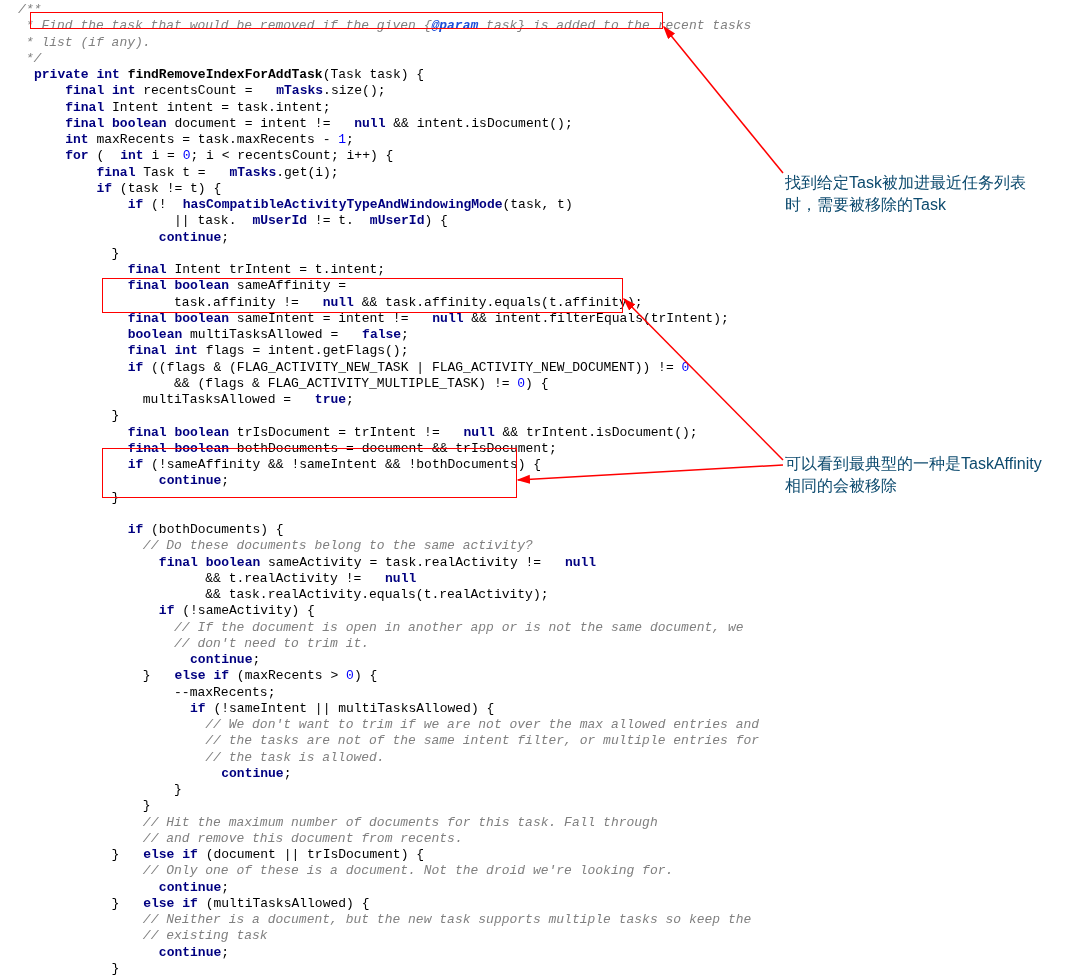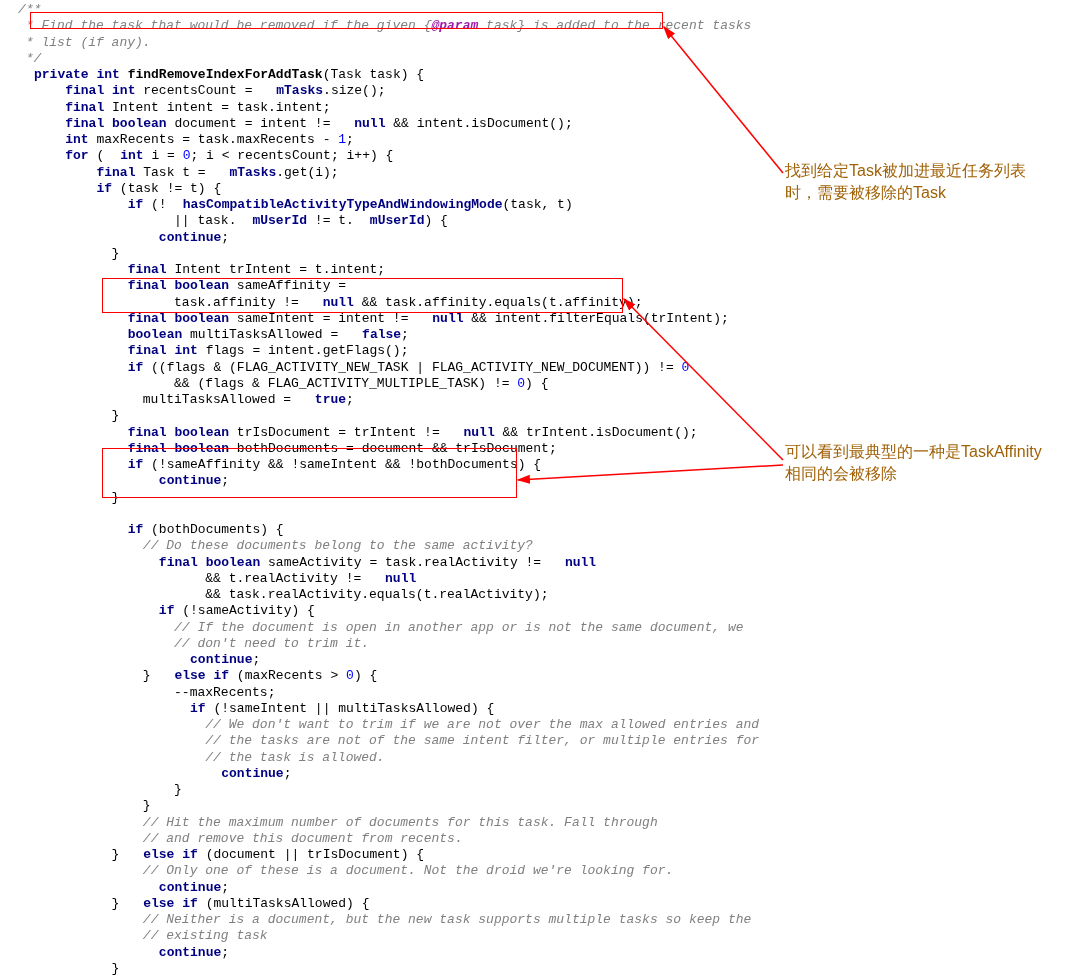--- a/index.html
+++ b/index.html
@@ -16,28 +16,29 @@
     position: relative;
     padding: 2px 0 0 18px;
     white-space: pre;
   }
   .c { color: #808080; font-style: italic; }   
   .k { color: #000080; font-weight: bold; padding-left: 16px; }     
   .t { color: #000000; }                        
   .fn { color: #000000; font-weight: bold; }                       
   .n  { color: #0000ff; }
   .it { font-style: italic; }
-  .docann { color:#a21caf; font-weight:bold; font-style:italic;}
+  .docann { color:#1d4ed8; font-weight:bold; font-style:italic;}
   .annot {
     position: absolute;
-    color: #a16207;
+    color: #0c4a6e;
     font-family: "Microsoft YaHei", Arial, sans-serif;
     font-size: 16px;
     line-height: 1.35;
     white-space: normal;
+    margin-top: 12px;
   }
   .box {
     position: absolute;
     border: 1.5px solid #ff0000;
     background: transparent;
     pointer-events: none;
   }
   svg.arrows {
     position: absolute;
     top: 0; left: 0;

